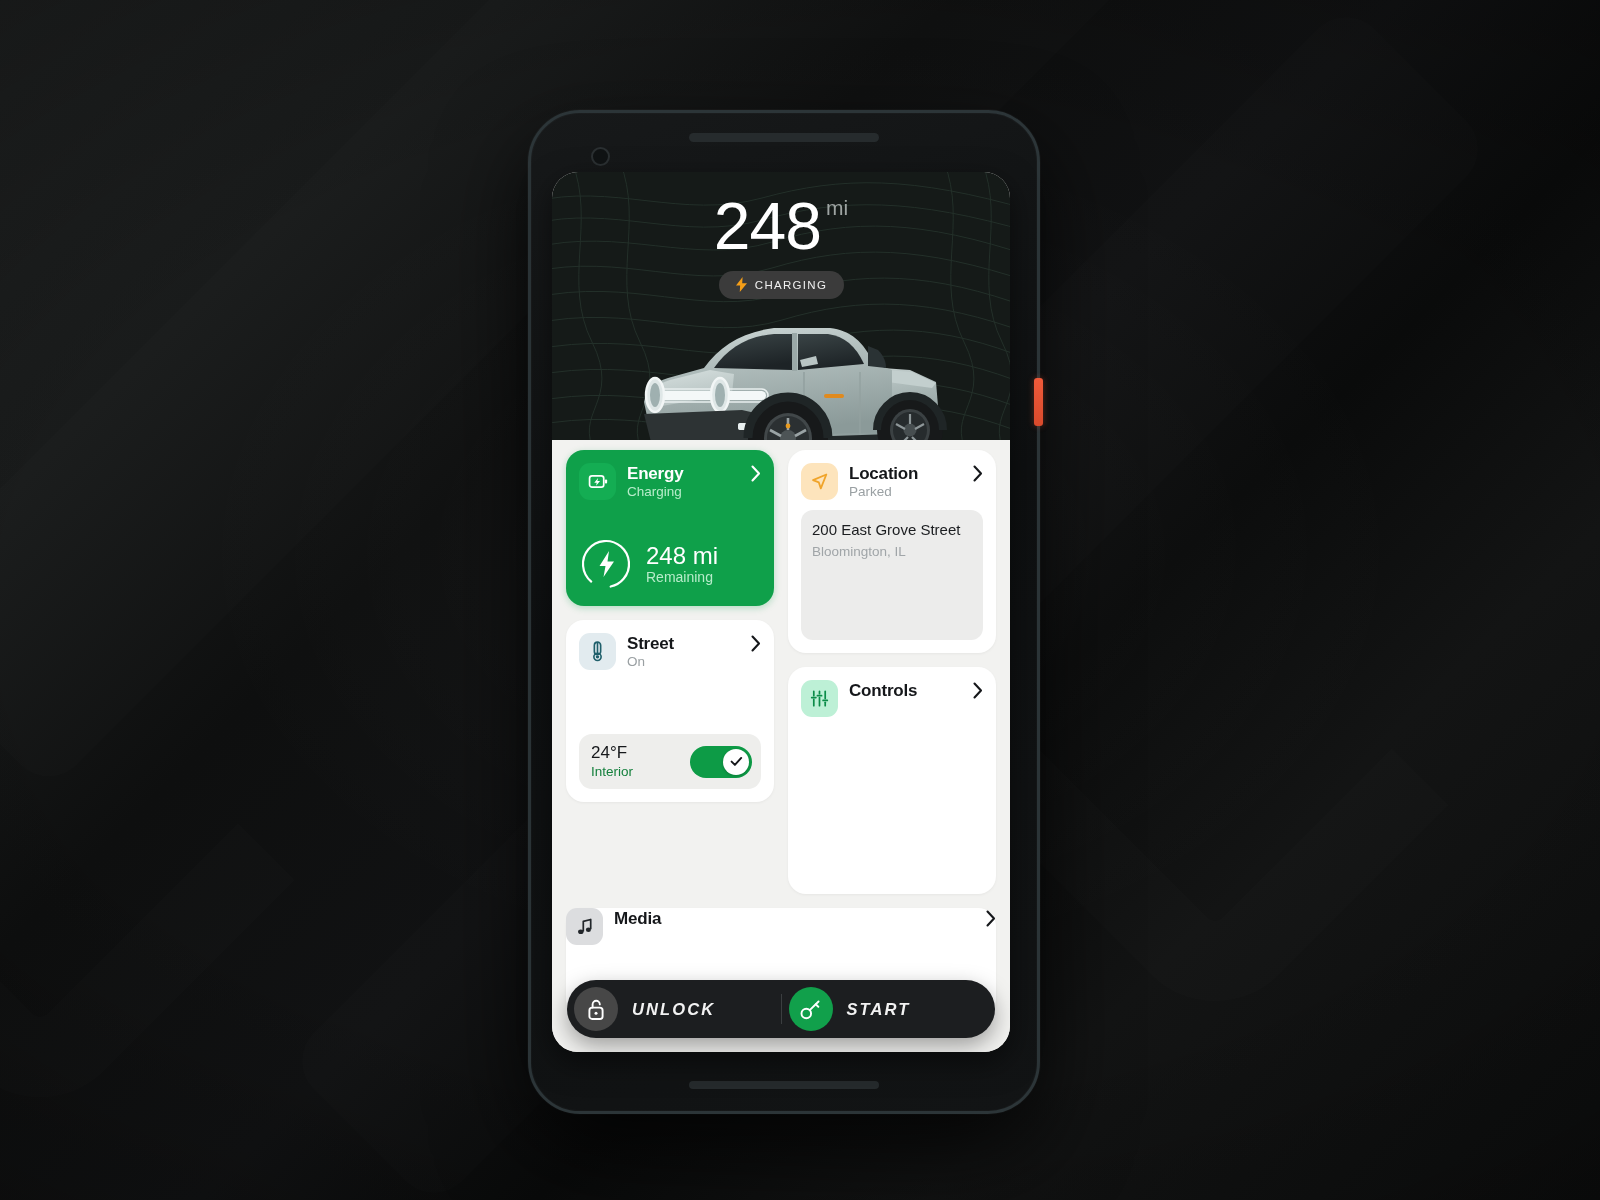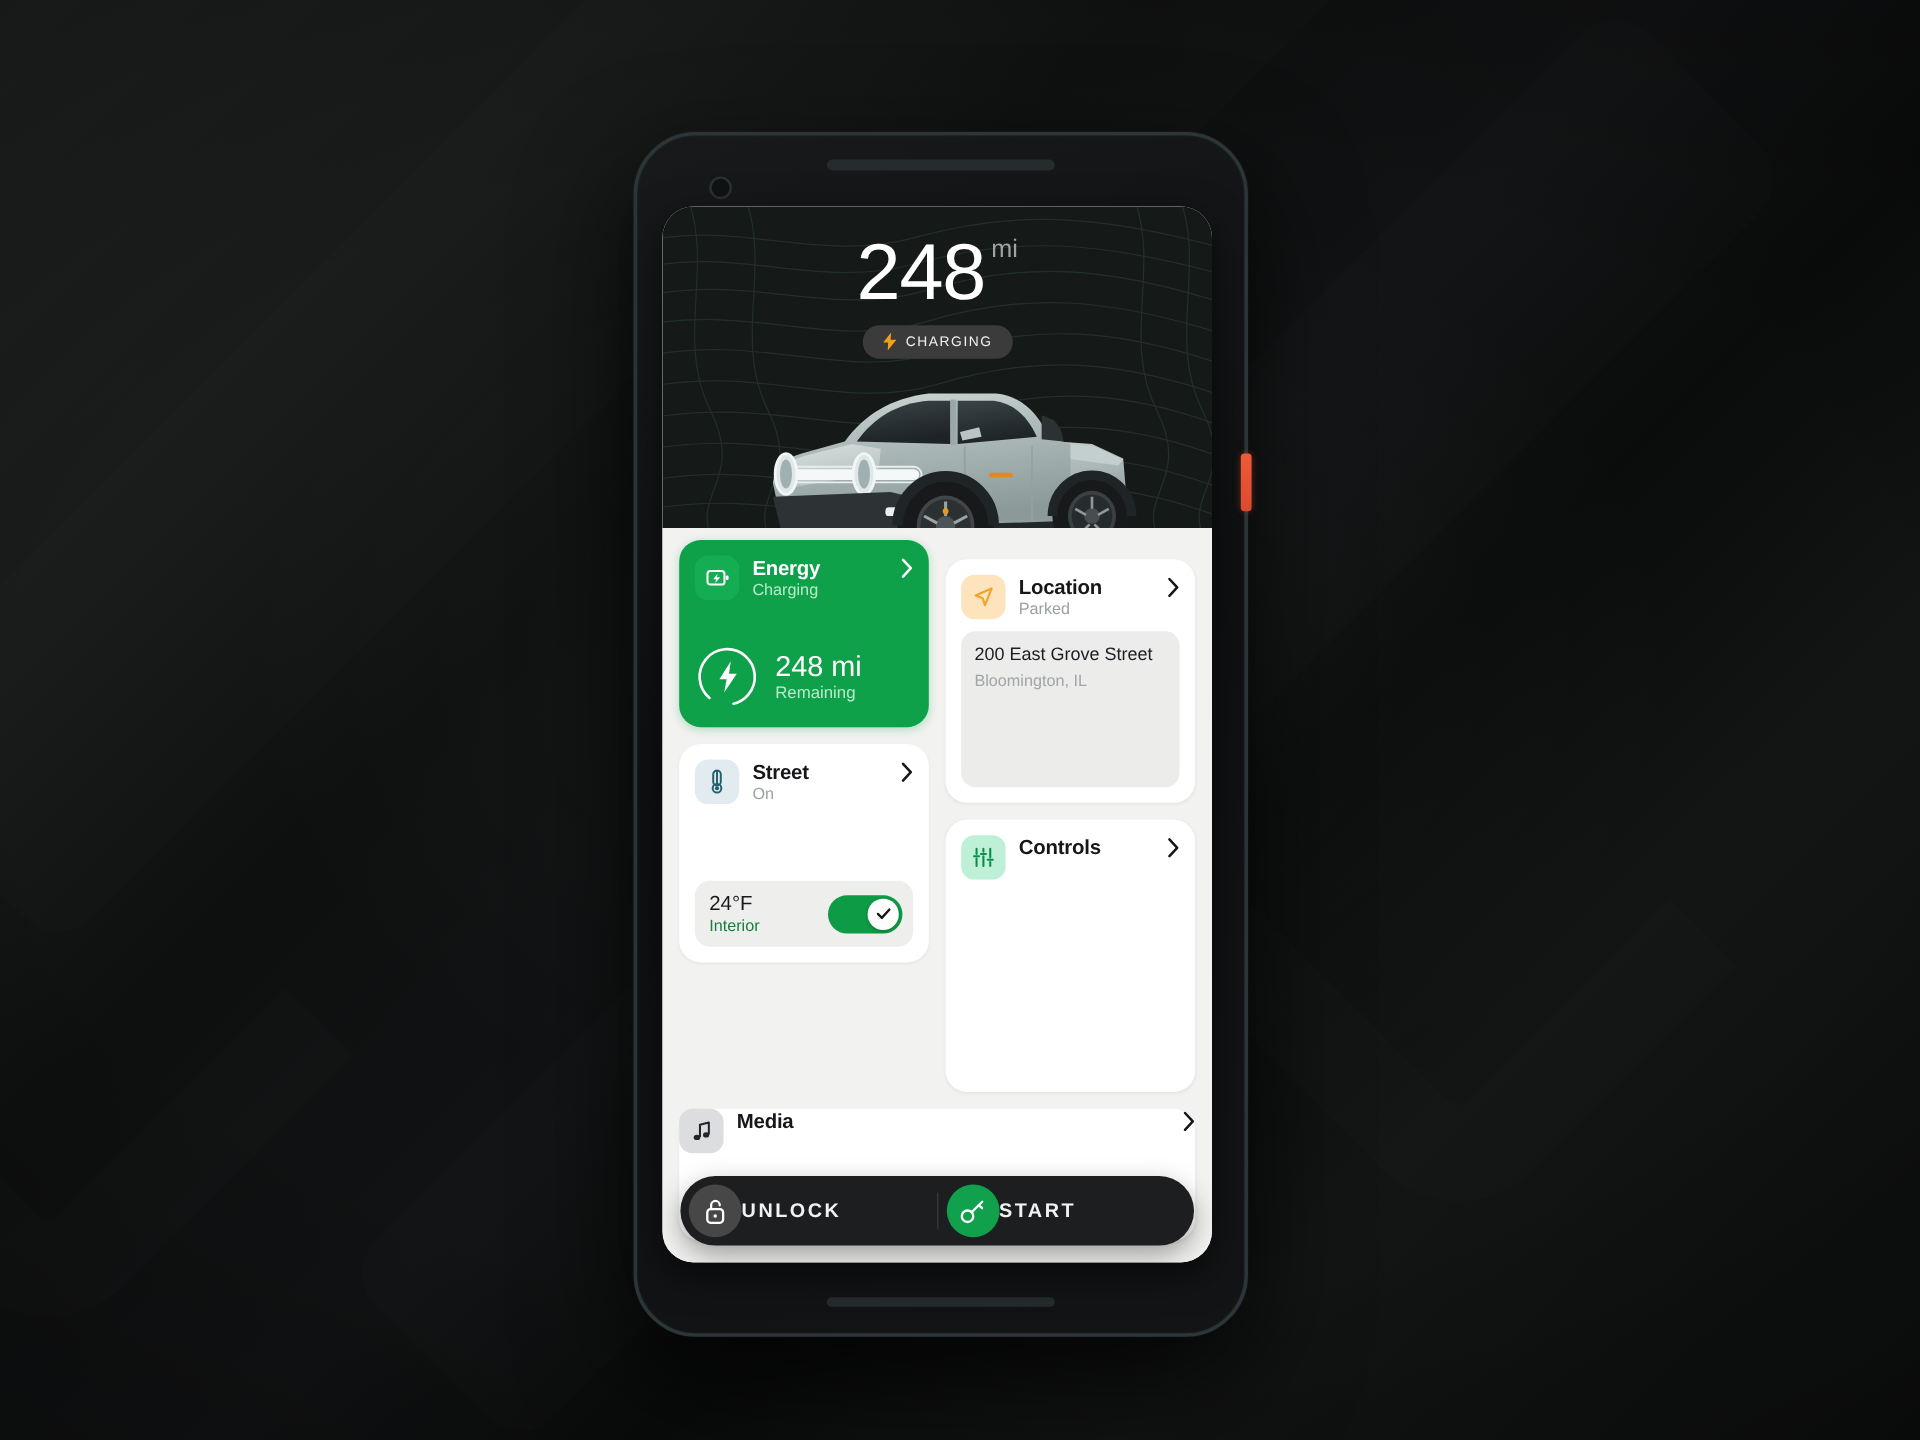--- a/index.html
+++ b/index.html
@@ -191,21 +191,21 @@
   #energy-body {
     margin-top: auto;
     display: flex; align-items: center; gap: 13px;
     padding-bottom: 2px;
   }
   #energy-ring { flex: 0 0 auto; }
   #energy-range { font-size: 24px; color: #ffffff; font-weight: 400; line-height: 1.05; }
   #energy-range-sub { font-size: 14px; color: #b7ecca; margin-top: 1px; }
 
   
-  #location-card { height: 203px; display: flex; flex-direction: column; margin-top: 16px; }
+  #location-card { height: 203px; display: flex; flex-direction: column; }
   #address-box {
     margin-top: 10px;
     background: #ececeb;
     border-radius: 12px;
     padding: 10px 11px 11px;
     flex: 1;
   }
   #address-line {
     font-size: 15px; font-weight: 500; color: #1b1d20;
     line-height: 1.32;
@@ -253,22 +253,22 @@
     position: absolute;
     left: 15px; bottom: 14px;
     width: 428px; height: 58px;
     background: #1c1e20;
     border-radius: 29px;
     display: flex; align-items: center;
     z-index: 10;
     box-shadow: 0 8px 22px rgba(0,0,0,0.35);
   }
   .action-btn {
-    flex: 1; display: flex; align-items: center; gap: 0;
-    padding-left: 7px; cursor: pointer; height: 100%;
+    flex: 1; display: flex; align-items: center; gap: 14px;
+    padding-left: 7px; cursor: pointer; height: 100%; font-style: italic;
   }
   .action-circle {
     width: 44px; height: 44px; border-radius: 50%;
     display: flex; align-items: center; justify-content: center;
     flex: 0 0 44px;
   }
   #unlock-circle { background: #474747; }
   #start-circle { background: #11a04b; }
   .action-label {
     font-size: 16.5px; font-weight: 700; color: #f2f2f2;

